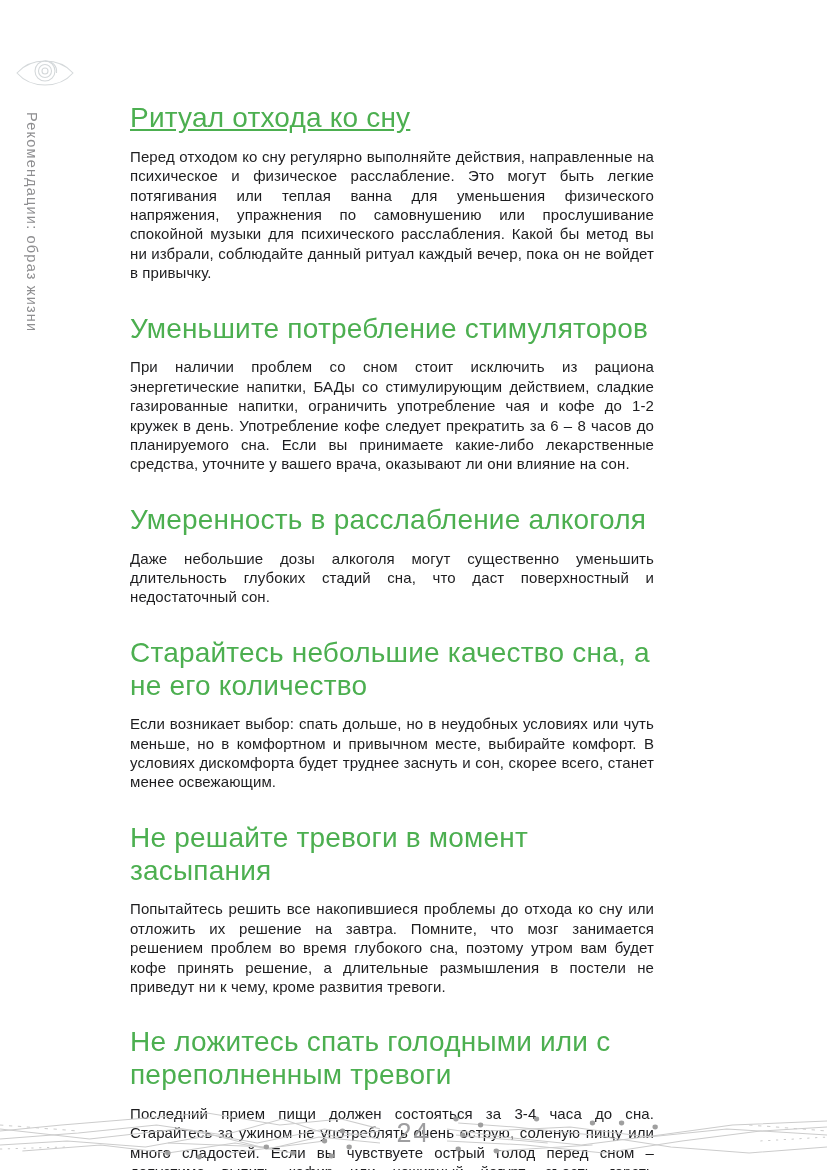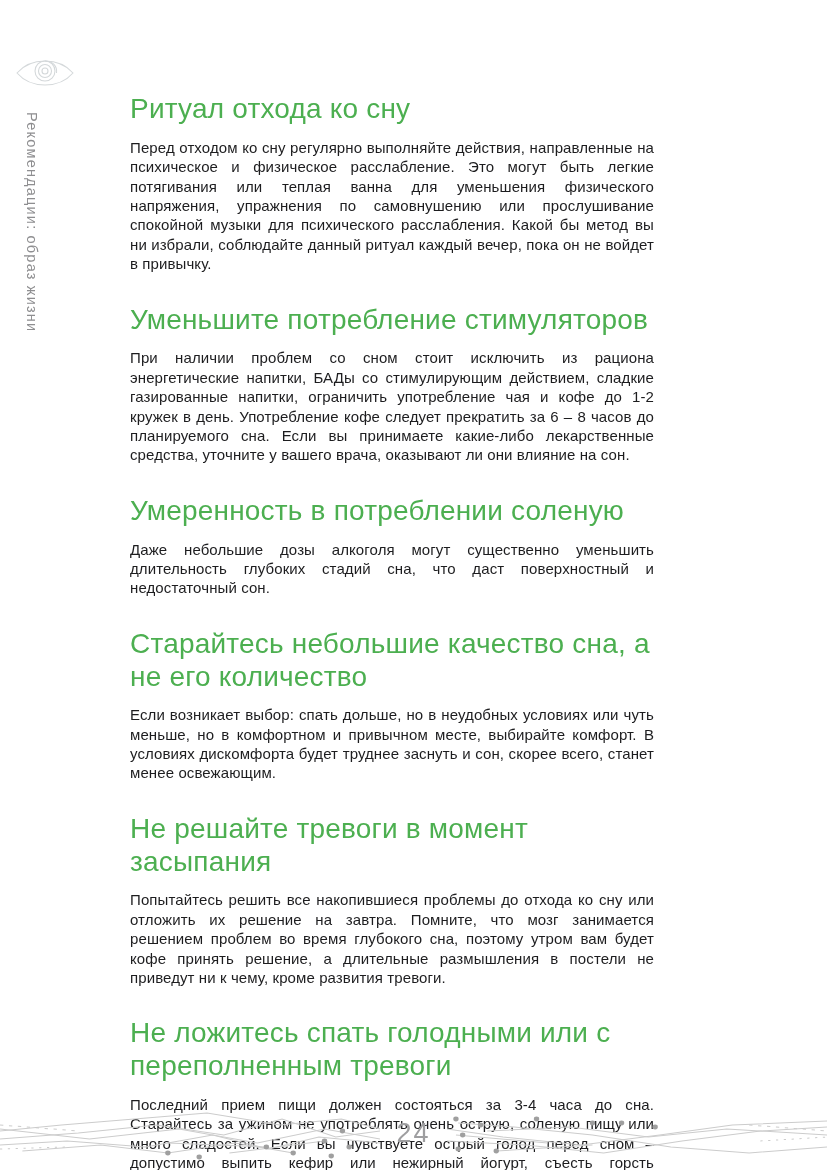--- a/index.html
+++ b/index.html
@@ -35,21 +35,21 @@
     width: 524px;
   }
   .section-heading {
     color: var(--accent, #4caf50);
     font-size: 28px;
     font-weight: 500;
     line-height: 1.17;
     margin: 30px 0 12px 0;
     letter-spacing: 0.2px;
   }
-  .section:first-child .section-heading { margin-top: 5px; }
+  .section:first-child .section-heading { margin-top: 14px; text-decoration: underline; }
   .section-body {
     color: #1d1d1f;
     font-size: 15px;
     line-height: 19.4px;
     text-align: justify;
     letter-spacing: 0.1px;
   }
   .footer {
     position: absolute;
     left: 0;
@@ -93,21 +93,21 @@
       <h2 class="section-heading">Ритуал отхода ко сну</h2>
       <p class="section-body">Перед отходом ко сну регулярно выполняйте действия, направленные на психическое и физическое расслабление. Это могут быть легкие потягивания или теплая ванна для уменьшения физического напряжения, упражнения по самовнушению или прослушивание спокойной музыки для психического расслабления. Какой бы метод вы ни избрали, соблюдайте данный ритуал каждый вечер, пока он не войдет в привычку.</p>
     </div>
 
     <div class="section">
       <h2 class="section-heading">Уменьшите потребление стимуляторов</h2>
       <p class="section-body">При наличии проблем со сном стоит исключить из рациона энергетические напитки, БАДы со стимулирующим действием, сладкие газированные напитки, ограничить употребление чая и кофе до 1-2 кружек в день. Употребление кофе следует прекратить за 6 – 8 часов до планируемого сна. Если вы принимаете какие-либо лекарственные средства, уточните у вашего врача, оказывают ли они влияние на сон.</p>
     </div>
 
     <div class="section">
-      <h2 class="section-heading">Умеренность в потреблении соленую</h2>
+      <h2 class="section-heading">Умеренность в расслабление алкоголя</h2>
       <p class="section-body">Даже небольшие дозы алкоголя могут существенно уменьшить длительность глубоких стадий сна, что даст поверхностный и недостаточный сон.</p>
     </div>
 
     <div class="section">
       <h2 class="section-heading">Старайтесь небольшие качество сна, а не его количество</h2>
       <p class="section-body">Если возникает выбор: спать дольше, но в неудобных условиях или чуть меньше, но в комфортном и привычном месте, выбирайте комфорт. В условиях дискомфорта будет труднее заснуть и сон, скорее всего, станет менее освежающим.</p>
     </div>
 
     <div class="section">
       <h2 class="section-heading">Не решайте тревоги в момент засыпания</h2>

